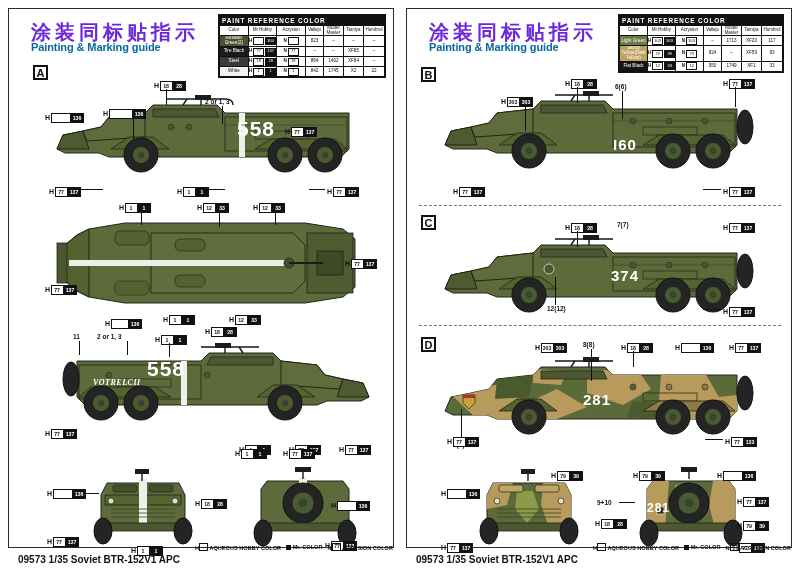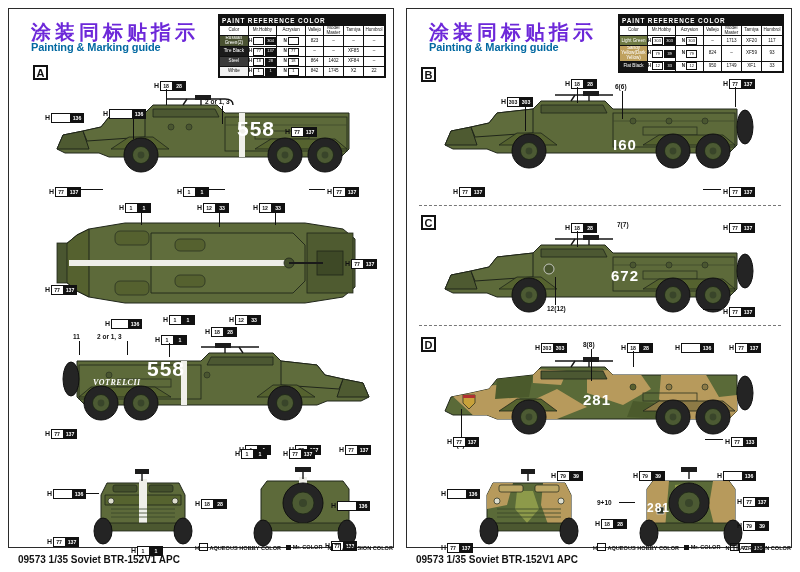--- a/index.html
+++ b/index.html
@@ -644,21 +644,21 @@
         <ellipse cx="308" cy="44" rx="8" ry="17" fill="#242424" stroke="#101010" stroke-width="1"></ellipse>
         <circle cx="112" cy="42" r="5" fill="#49552f" stroke="#dedede" stroke-width=".8"></circle>
         <g stroke="#151515" stroke-width="1.4" fill="none">
           <line x1="118" y1="12" x2="176" y2="12"></line>
           <line x1="138" y1="12" x2="134" y2="18"></line>
           <line x1="152" y1="10" x2="152" y2="18"></line>
         </g>
         <rect x="146" y="8" width="16" height="5" fill="#1c1c1c"></rect>
       </svg>
     </div>
-    <div class="mark" style="left:204px;top:258px;font-size:15px;letter-spacing:1px;">672</div>
+    <div class="mark" style="left:204px;top:258px;font-size:15px;letter-spacing:1px;">374</div>
 
     <div class="note" style="left:210px;top:212px;">7(7)</div>
     <div class="note" style="left:140px;top:296px;">12(12)</div>
     <div class="ln lnv" style="left:148px;top:268px;height:28px;"></div>
 
     <div class="cal" style="left:158px;top:214px;">
       <span class="h">H</span>
         <span class="b1">18</span>
         <span class="b2">28</span>
     </div>

